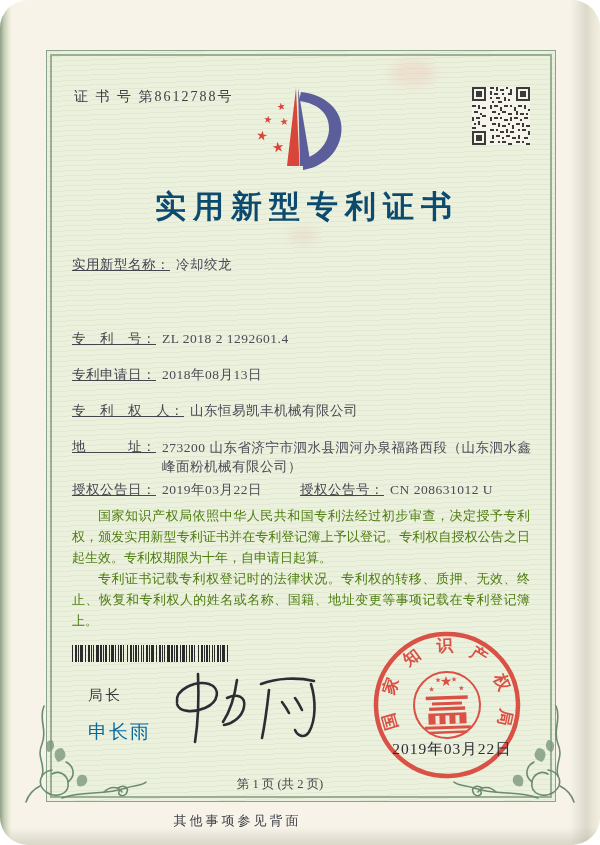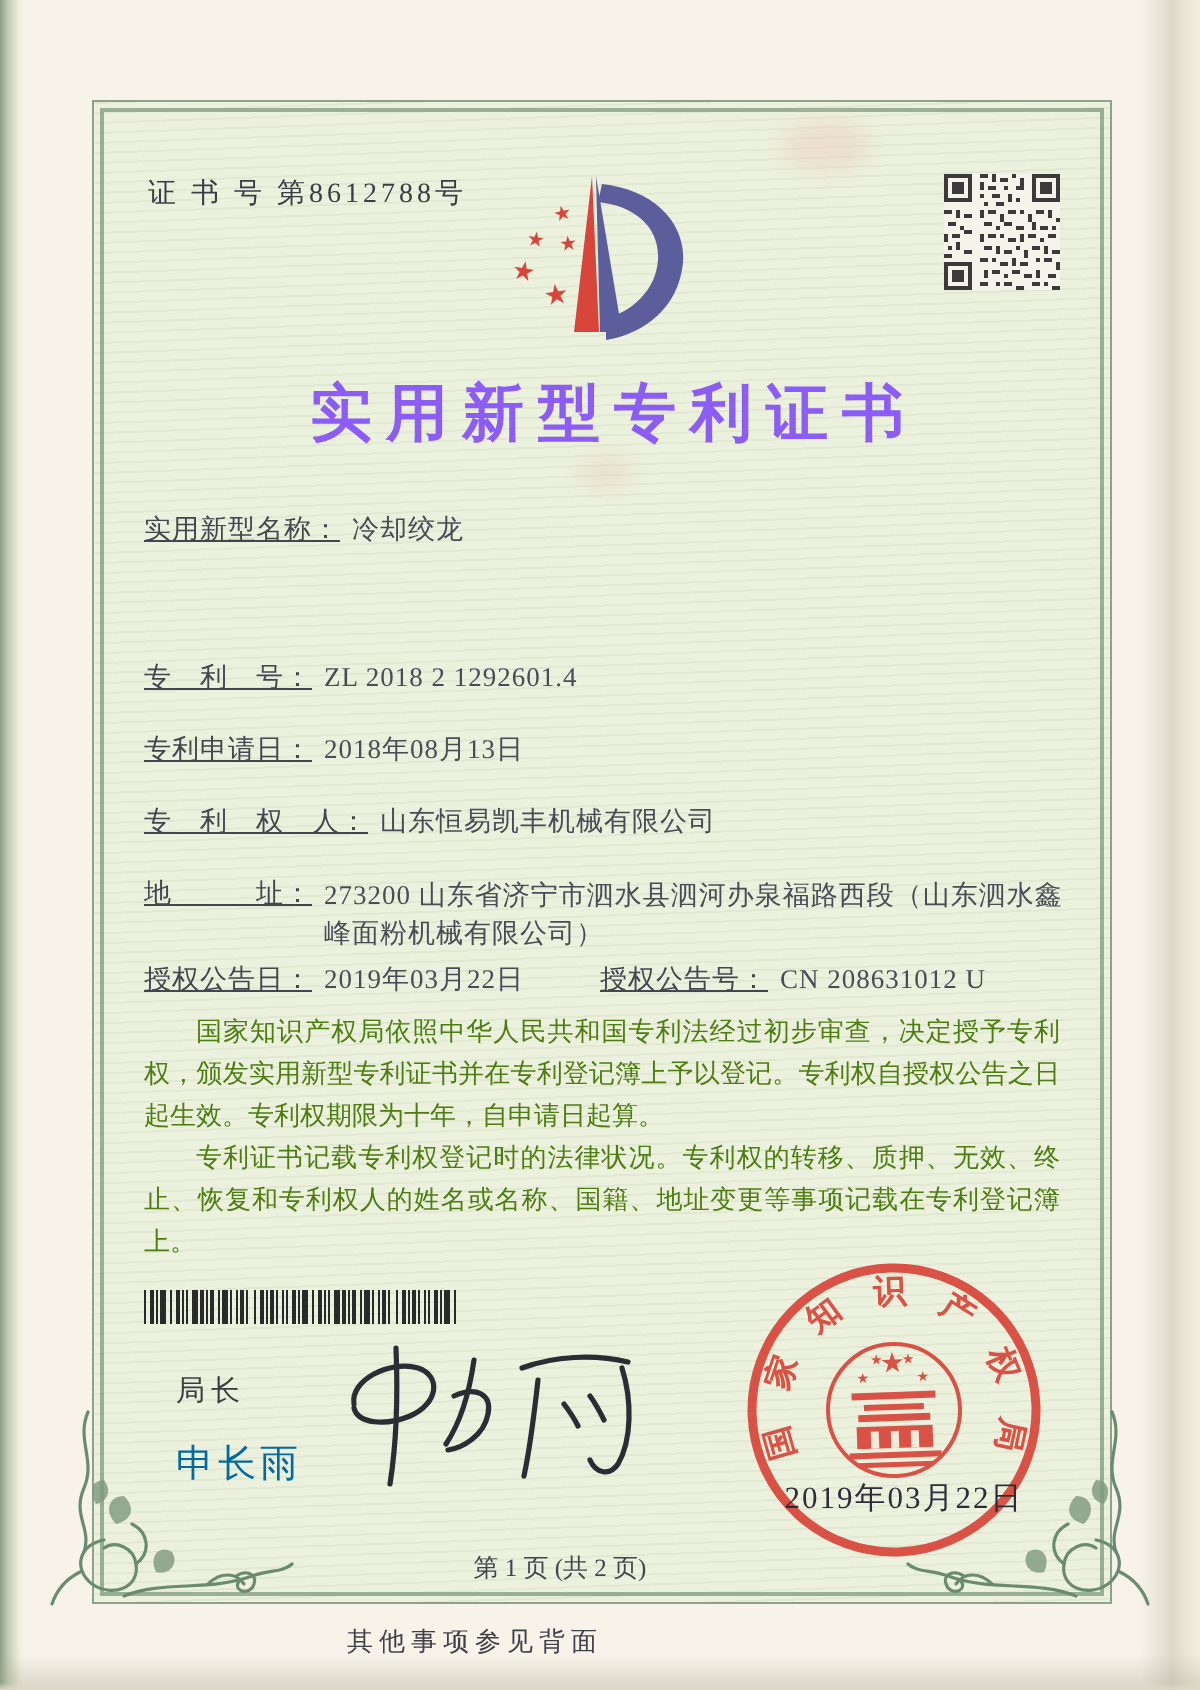--- a/index.html
+++ b/index.html
@@ -1,20 +1,21 @@
 <!DOCTYPE html>
 <html><head>
 <meta charset="utf-8">
 <style>
   html,body { margin:0; padding:0; }
   .page {
     position:relative; width:600px; height:845px; overflow:hidden;
     background:#f7f3e9;
     font-family:"Liberation Serif","DejaVu Serif",serif;
     color:#4a4a52;
+    border-radius:28px;
   }
   
   .edge-left  { position:absolute; left:0; top:0; width:12px; height:100%;
     background:linear-gradient(90deg,#8d9e87 0%,#c3cdb4 35%,#efeddd 80%,rgba(247,243,233,0) 100%); }
   .edge-right { position:absolute; right:0; top:0; width:30px; height:100%;
     background:linear-gradient(90deg,rgba(247,243,233,0) 0%,rgba(170,168,148,.35) 55%,#e9e5d4 75%,#f2efe1 100%); }
   .edge-bottom{ position:absolute; left:0; bottom:0; width:100%; height:18px;
     background:linear-gradient(180deg,rgba(247,243,233,0) 0%,rgba(160,158,138,.28) 80%,#dcd8c6 100%); }
   
   .sheet {
@@ -22,21 +23,21 @@
     background:
       repeating-linear-gradient(178deg, rgba(146,174,124,.12) 0 1px, rgba(146,174,124,0) 1px 5px),
       #ecf1de;
     border:1px solid #8aa38a;
   }
   .sheet::before { content:""; position:absolute; inset:3px; border:2px solid #7d997e; opacity:.75; pointer-events:none; }
   .smudge { position:absolute; border-radius:50%; filter:blur(6px); opacity:.5; }
   .abs { position:absolute; }
   .certno { left:74px; top:88px; font-size:14px; letter-spacing:2px; color:#3c3c44; }
   .title  { left:46px; top:186px; width:508px; text-align:center; font-size:31px; font-weight:bold;
-            letter-spacing:7px; padding-left:7px; color:#8b5cf6; }
+            letter-spacing:7px; padding-left:7px; color:#0c4a6e; }
   .row { left:72px; width:460px; font-size:13.5px; letter-spacing:.5px; color:#4b4b55; white-space:nowrap; }
   .row .lbl { color:#45454e;text-decoration:underline; }
   .row .val { margin-left:6px; }
   .row .val-wrap { display:inline-block; vertical-align:top; white-space:normal; width:372px; line-height:19px; }
   .grant2 { position:absolute; left:228px; top:0;text-align:center; }
   .paras { left:72px; top:505px; width:458px; font-size:13px; line-height:21px; text-align:justify; color:#4d7c0f; }
   .paras p { margin:0; text-indent:2em; }
   .role { left:88px; top:686px; font-size:14.5px; letter-spacing:3px; color:#3b3b40; }
   .name { left:88px; top:719px; font-size:19px; letter-spacing:2px; color:#0369a1; }
   .sealdate { left:368px; top:739px; width:168px; text-align:center; font-size:15.5px; letter-spacing:1px;

